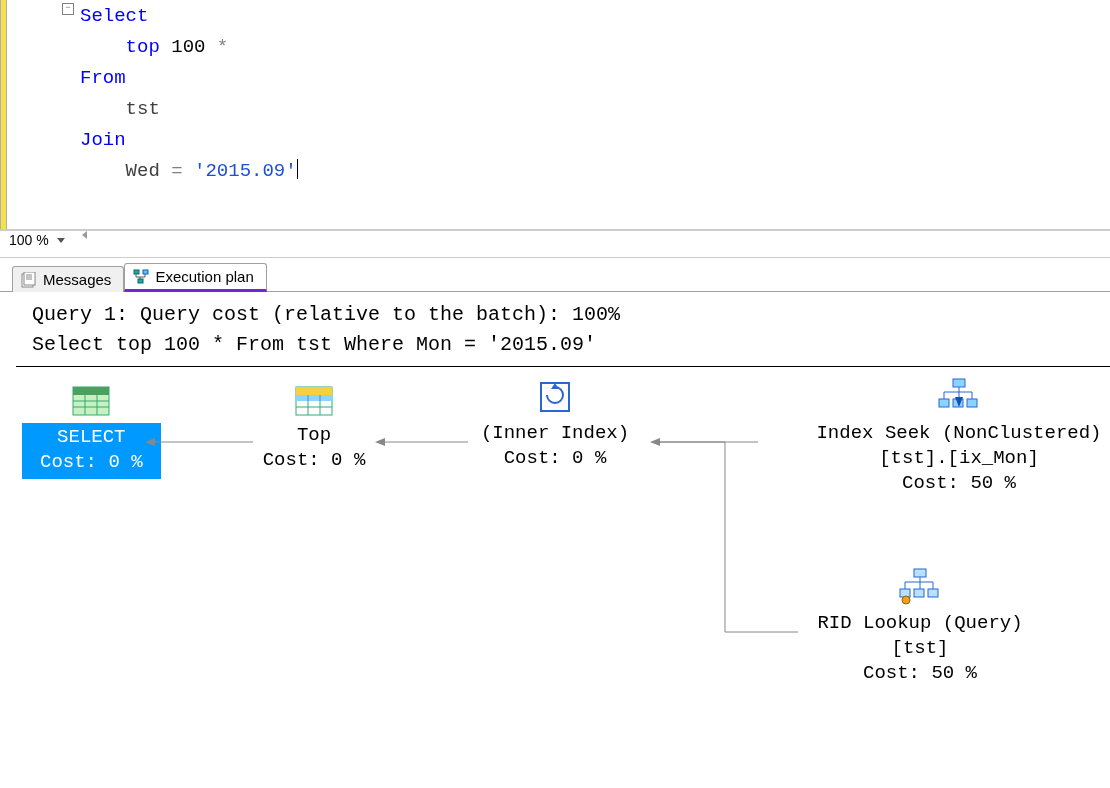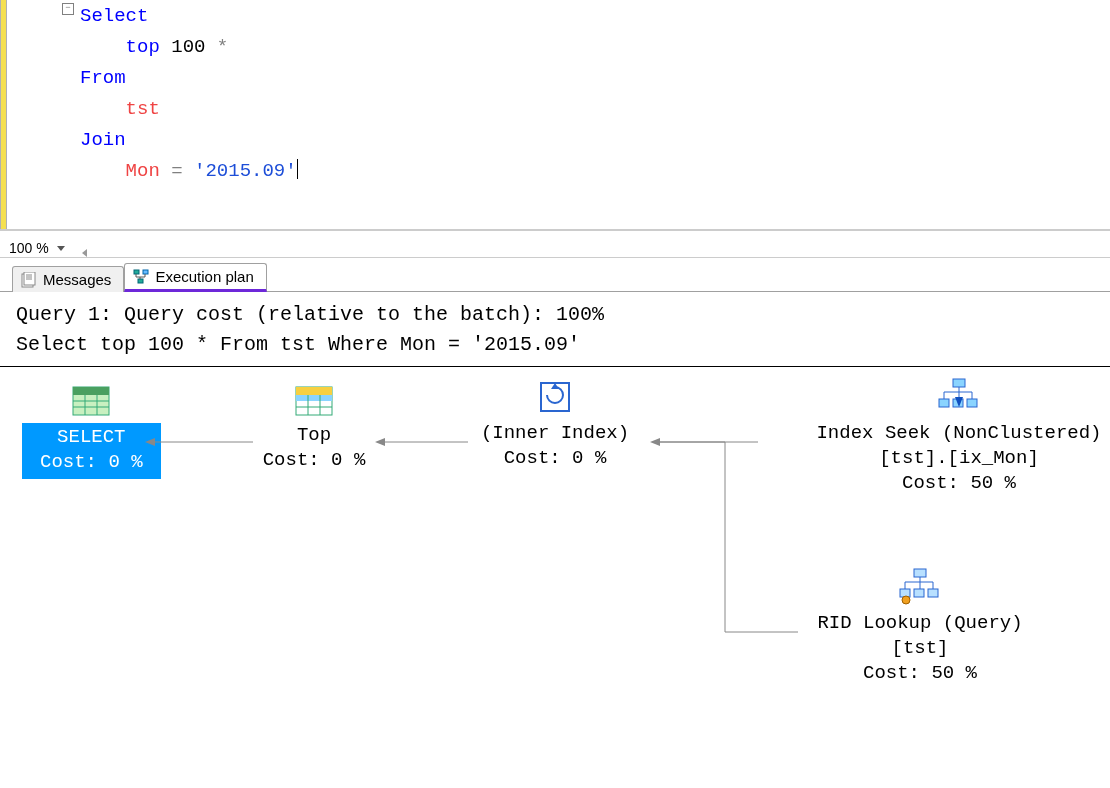--- a/index.html
+++ b/index.html
@@ -44,36 +44,36 @@
     cursor: pointer;
   }
   .code {
     flex: 1;
     padding-top: 1px;
     white-space: pre;
     font-size: 19px;
     line-height: 31px;
   }
   .kw { color: #0000ff; }
-  .tk { color: #ef4444; }
+  .tk { color: #404040; }
   .op { color: #808080; }
   .str { color: #1d4ed8; }
   .caret {
     display: inline-block;
     width: 1px;
     height: 20px;
     background: #000;
     vertical-align: -3px;
   }
   .zoom-bar {
     height: 28px;
     border-top: 1px solid #ccc;
     border-bottom: 1px solid #ccc;
     display: flex;
-    align-items: flex-end;
+    align-items: flex-start;
     font-family: 'Segoe UI', Tahoma, sans-serif;
     font-size: 14px;
     padding-left: 6px;
     background: #fff;
     gap: 4px;
   }
   .zoom-select {
     display: flex;
     align-items: center;
     border: 1px solid transparent;
@@ -121,20 +121,21 @@
     background: #fff;
     border-bottom: 3px solid #6d28d9;
   }
   .tab-icon { width: 16px; height: 16px; }
   .query-header {
     font-family: Consolas, 'Courier New', monospace;
     font-size: 20px;
     padding: 8px 16px 6px 16px;
     border-bottom: 1px solid #000;
     line-height: 30px;
+    margin-left: 16px;
   }
   .plan-canvas {
     position: relative;
     height: 400px;
     font-family: Consolas, 'Courier New', monospace;
     font-size: 19px;
   }
   .op-node {
     position: absolute;
     text-align: center;
@@ -162,21 +163,21 @@
   <div class="exec-bar"></div>
   <div class="whitespace-gutter"></div>
   <div class="fold-gutter">
     <div class="fold-box">−</div>
   </div>
   <div class="code"><span class="kw">Select</span>
     <span class="kw">top</span><span> 100 </span><span class="op">*</span>
 <span class="kw">From</span>
     <span class="tk">tst</span>
 <span class="kw">Join</span>
-    <span class="tk">Mon</span><span class="op"> = </span><span class="str">'2015.09'</span><span class="caret"></span></div>
+    <span class="tk">Wed</span><span class="op"> = </span><span class="str">'2015.09'</span><span class="caret"></span></div>
 </div>
 
 <div class="zoom-bar">
   <div class="zoom-select">
     <span>100 %</span>
     <span class="dropdown-arrow"></span>
   </div>
   <span class="scroll-left"></span>
 </div>
 

